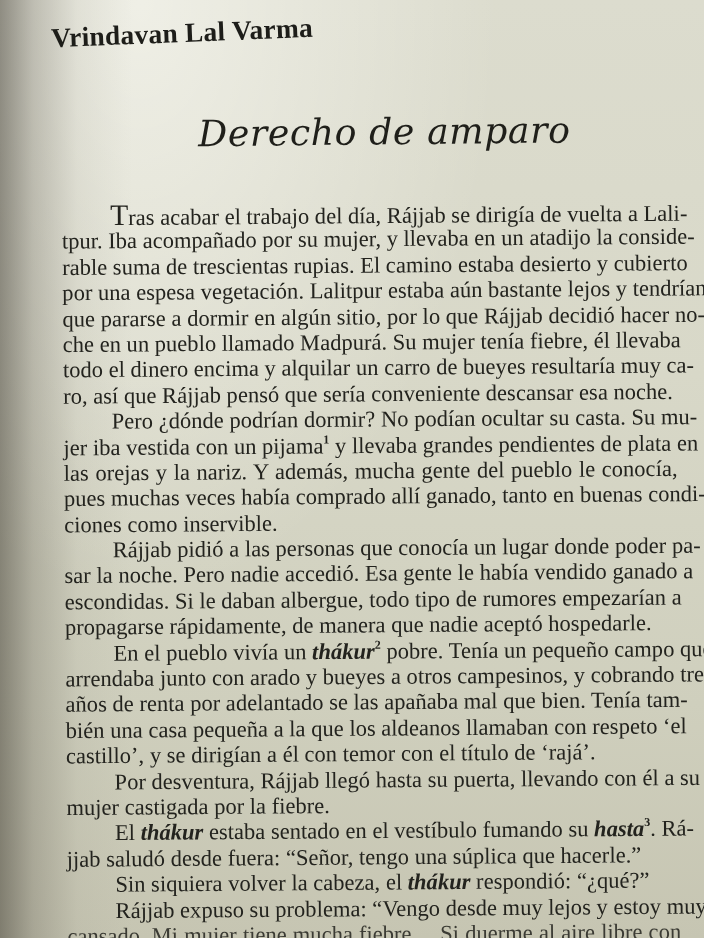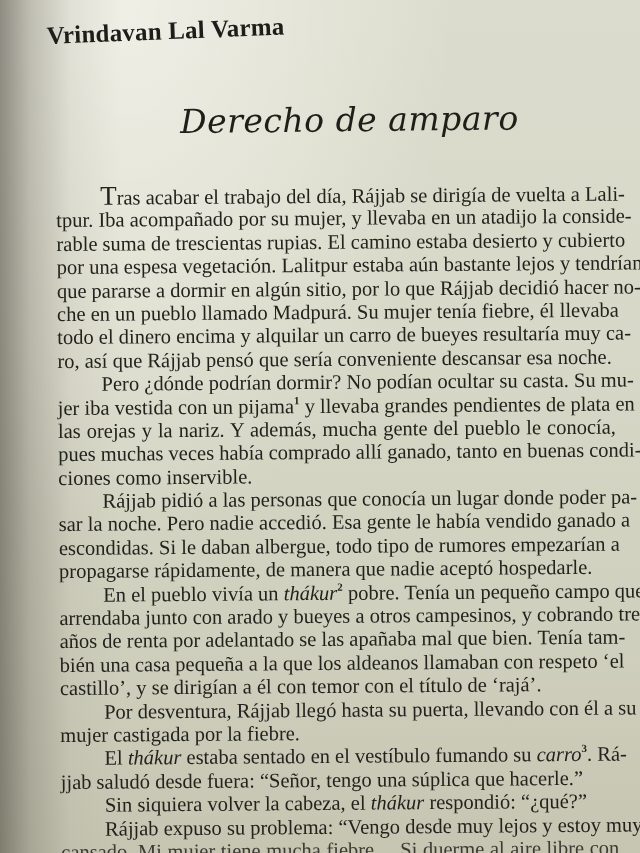--- a/index.html
+++ b/index.html
@@ -76,21 +76,21 @@
     .dropcap {
       font-size: 27px;
       line-height: 20px;
     }
     sup {
       font-size: 11px;
       line-height: 0;
       vertical-align: 9px;
       font-weight: bold;
     }
-    em { font-style: italic; }
+    em { font-style: italic; font-weight: bold; }
     .cutoff {
       opacity: 0.85;
     }
   </style>
 </head>
 <body>
 
 <div class="page">
 
   <div class="author">Vrindavan Lal Varma</div>
@@ -121,21 +121,21 @@
 
     <span class="line indent"><span>En el pueblo vivía un </span><em>thákur</em><sup>2</sup><span> pobre. Tenía un pequeño campo que</span></span>
     <span class="line">arrendaba junto con arado y bueyes a otros campesinos, y cobrando tres</span>
     <span class="line">años de renta por adelantado se las apañaba mal que bien. Tenía tam-</span>
     <span class="line">bién una casa pequeña a la que los aldeanos llamaban con respeto ‘el</span>
     <span class="line last">castillo’, y se dirigían a él con temor con el título de ‘rajá’.</span>
 
     <span class="line indent">Por desventura, Rájjab llegó hasta su puerta, llevando con él a su</span>
     <span class="line last">mujer castigada por la fiebre.</span>
 
-    <span class="line indent"><span>El </span><em>thákur</em><span> estaba sentado en el vestíbulo fumando su </span><em>carro</em><sup>3</sup><span>. Rá-</span></span>
+    <span class="line indent"><span>El </span><em>thákur</em><span> estaba sentado en el vestíbulo fumando su </span><em>hasta</em><sup>3</sup><span>. Rá-</span></span>
     <span class="line last">jjab saludó desde fuera: “Señor, tengo una súplica que hacerle.”</span>
 
     <span class="line indent last"><span>Sin siquiera volver la cabeza, el </span><em>thákur</em><span> respondió: “¿qué?”</span></span>
 
     <span class="line indent">Rájjab expuso su problema: “Vengo desde muy lejos y estoy muy</span>
     <span class="line cutoff">cansado. Mi mujer tiene mucha fiebre… Si duerme al aire libre con</span>
 
   </div>
 </div>
 

